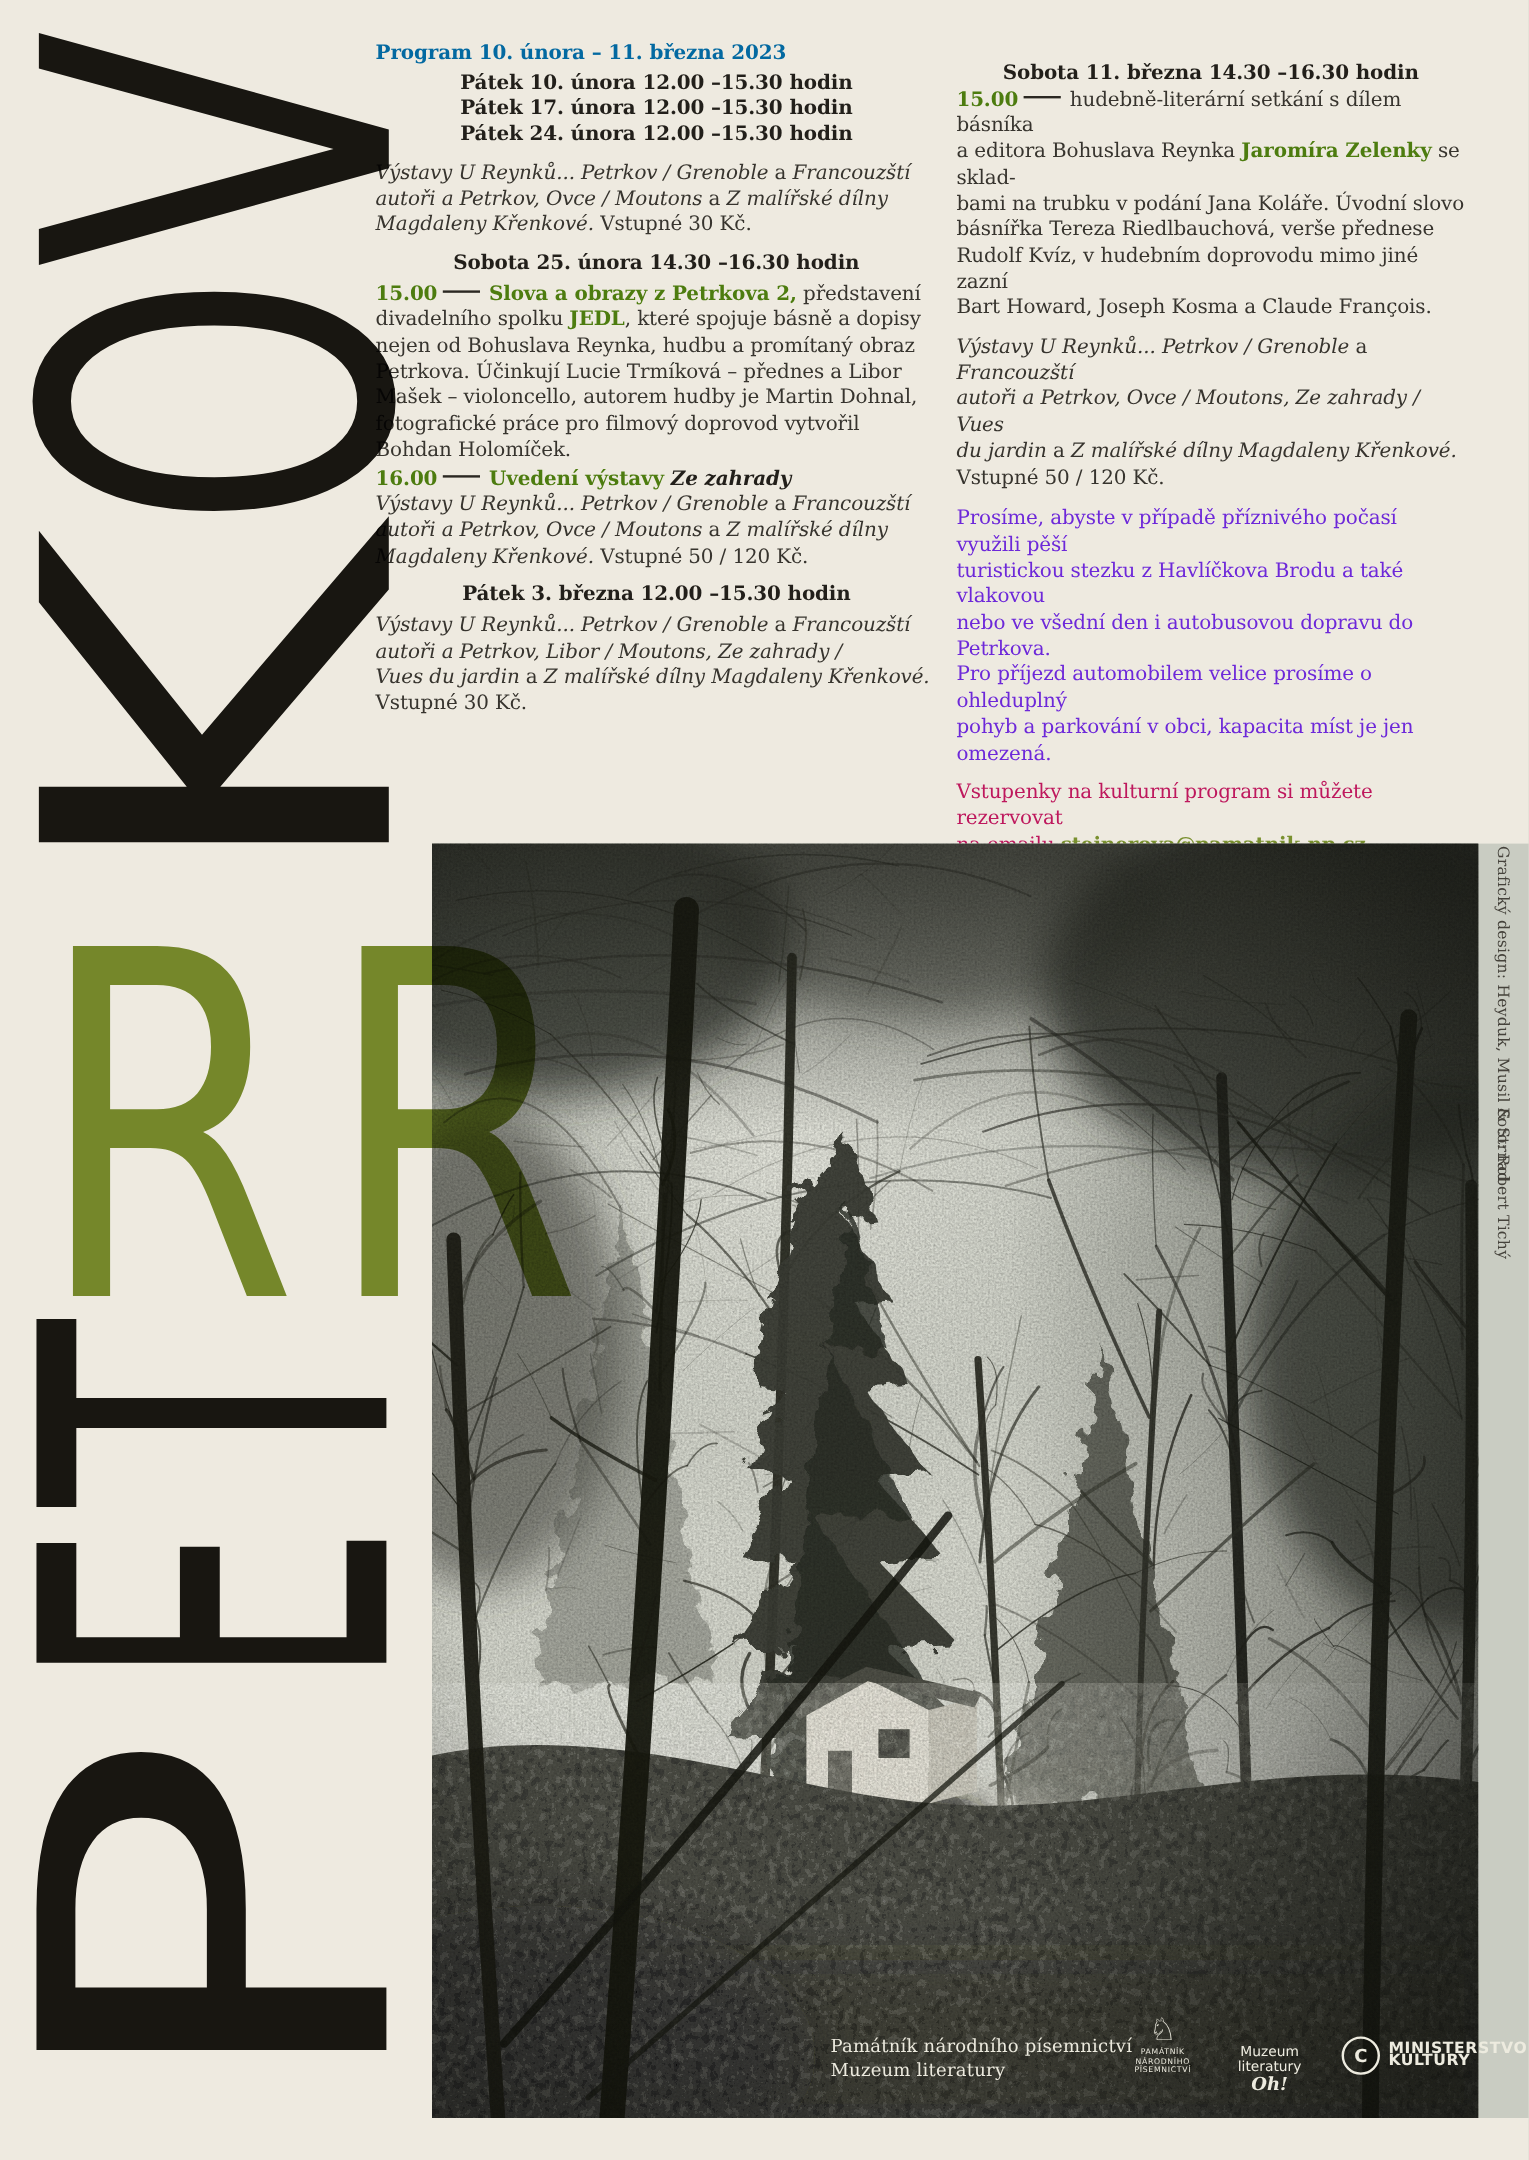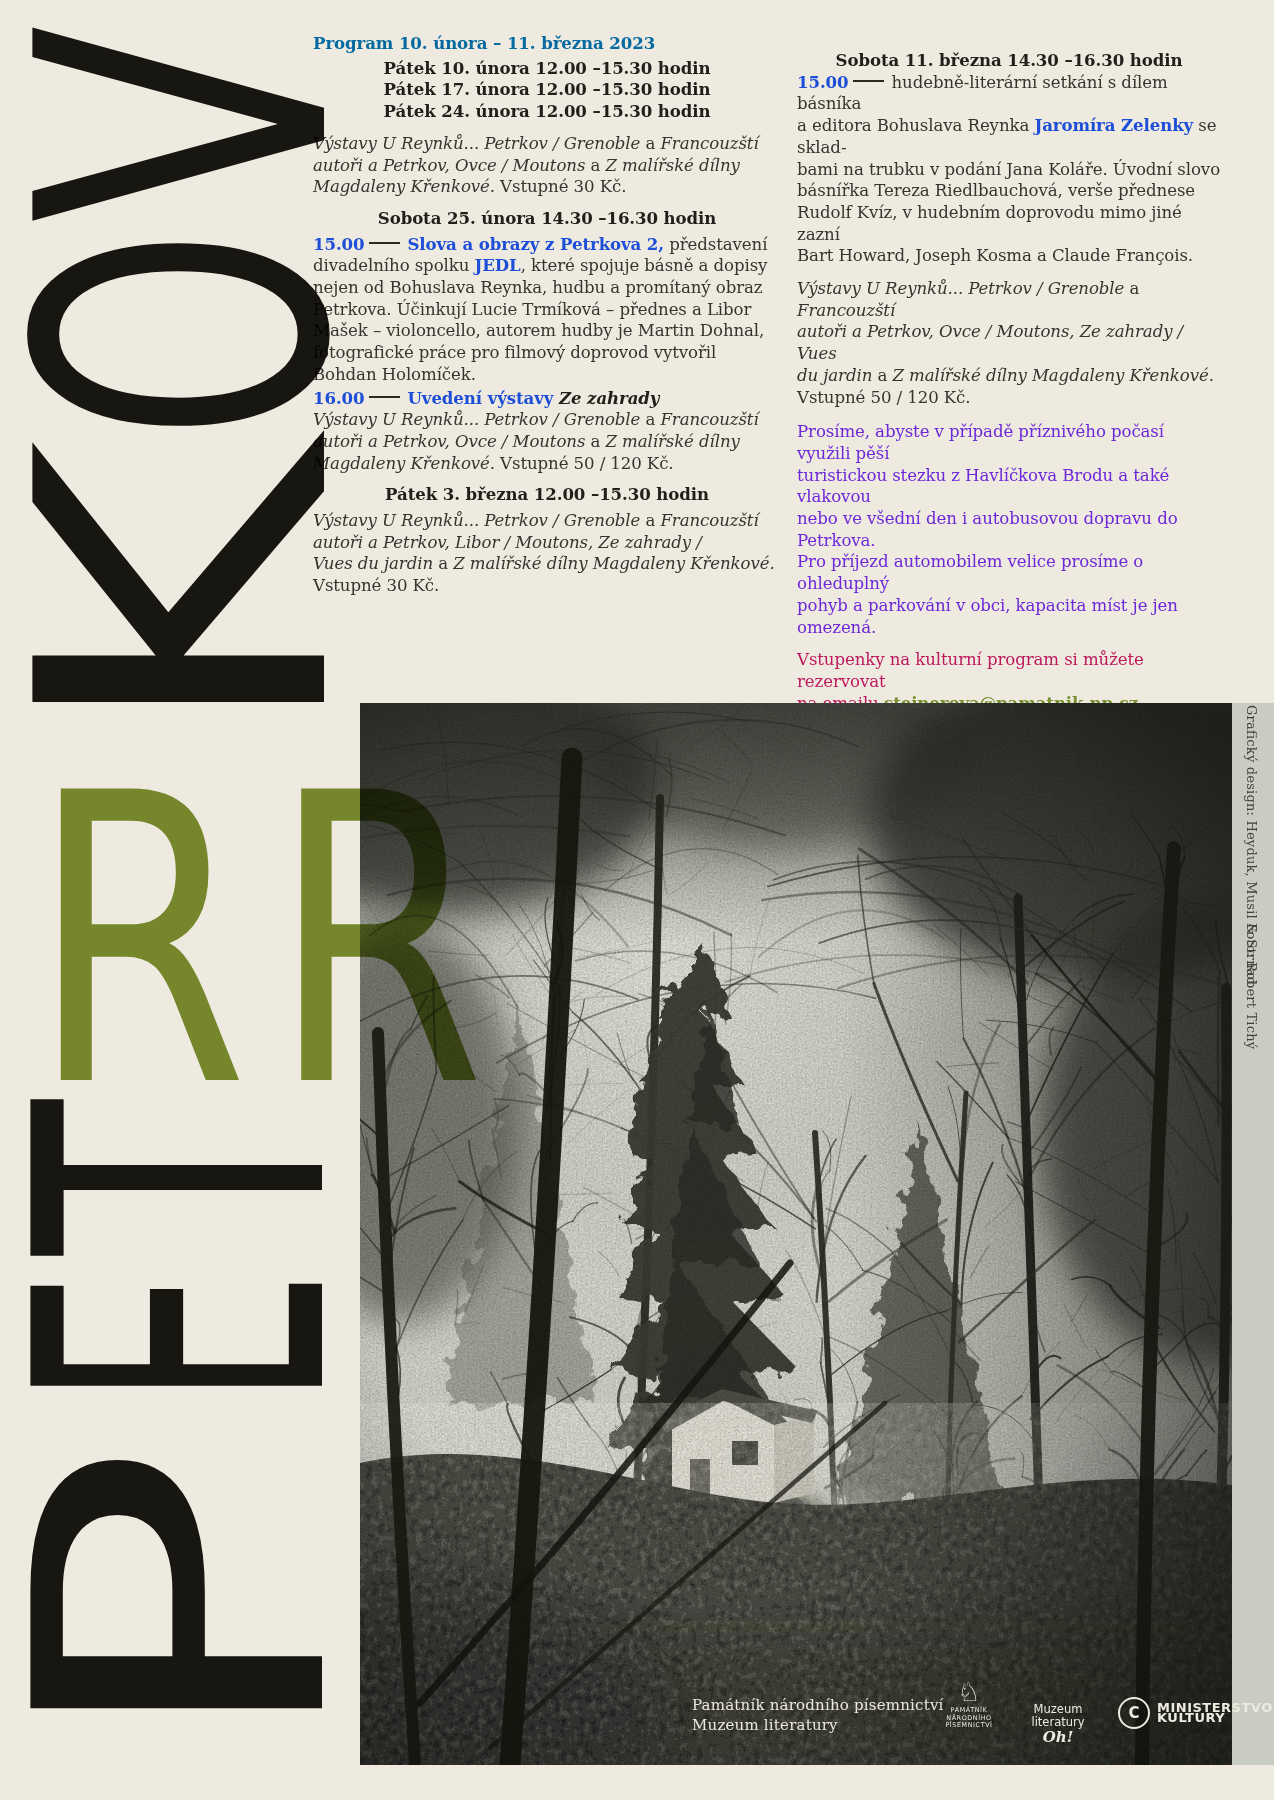--- a/index.html
+++ b/index.html
@@ -13,21 +13,21 @@
   .col1{left:313px;top:33px;width:468px;}
   .col2{left:797px;top:50px;width:424px;}
   .bold{font-weight:bold;color:#221F1A;text-align:center;}
   .green-head{color:#0369a1;font-weight:bold;}
   .green-text{color:#6d28d9;}
   .mb0{margin-bottom:0!important}.mb2{margin-bottom:2px!important}.mb3{margin-bottom:3px!important}
   .mb4{margin-bottom:4px!important}.mb10{margin-bottom:10px!important}
   .mb11{margin-bottom:11px!important}.mb13{margin-bottom:13px!important}
   .run-r{}
   .run-i{font-style:italic;}
-  .run-b{font-weight:bold;color:#1d4ed8;}
+  .run-b{font-weight:bold;color:#4d7c0f;}
   .run-bi{font-weight:bold;font-style:italic;color:#221F1A;}
   .run-g{color:#be185d;}
   .run-gb{color:#79902F;font-weight:bold;}
   .run-d{display:inline-block;width:31px;height:2px;background:#2B2822;vertical-align:middle;margin:0 7px 4px 5px;}
   
   .bigsvg{position:absolute;left:0;top:0;z-index:3;pointer-events:none;mix-blend-mode:multiply;}
   .bigsvg text{font-family:"DejaVu Sans","Liberation Sans",sans-serif;}
   
   .photo{position:absolute;left:360px;top:703px;width:1016px;height:1062px;z-index:1;background:#c9ccc2;}
   .photo svg{display:block;}

